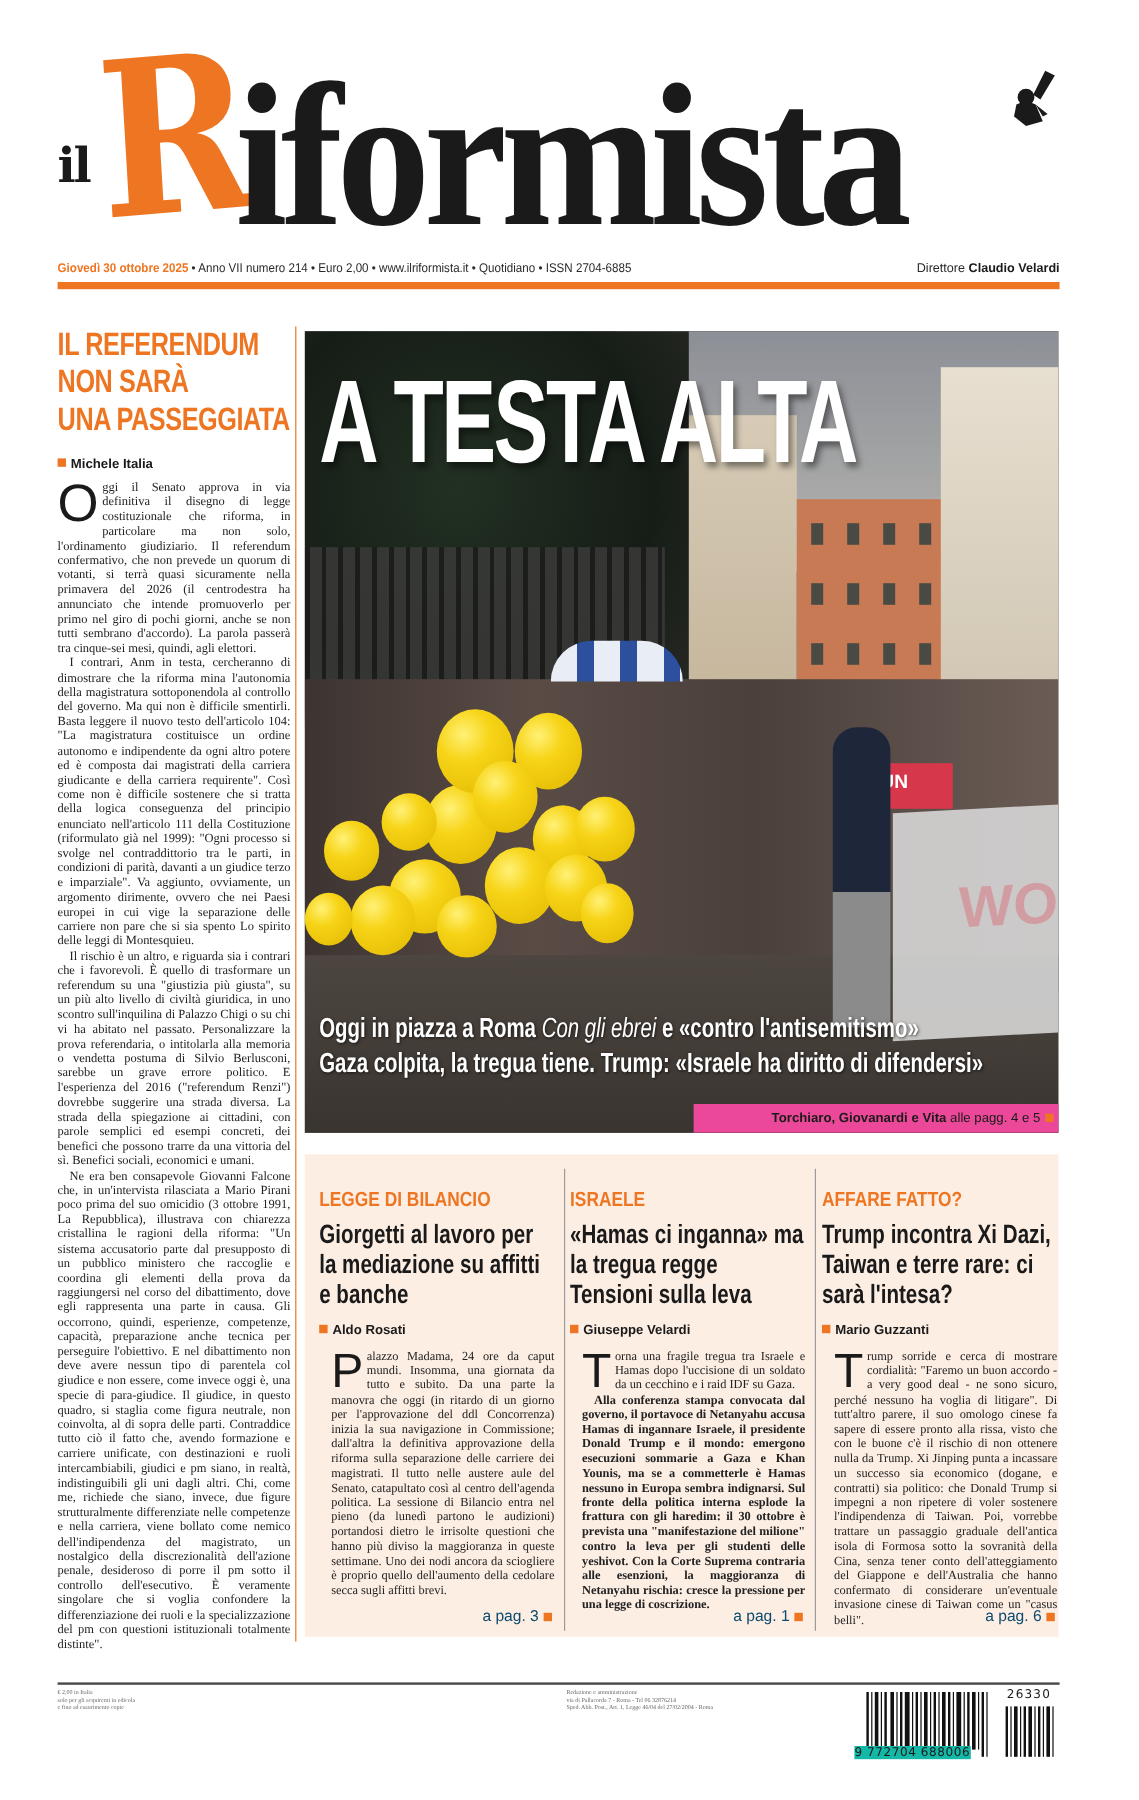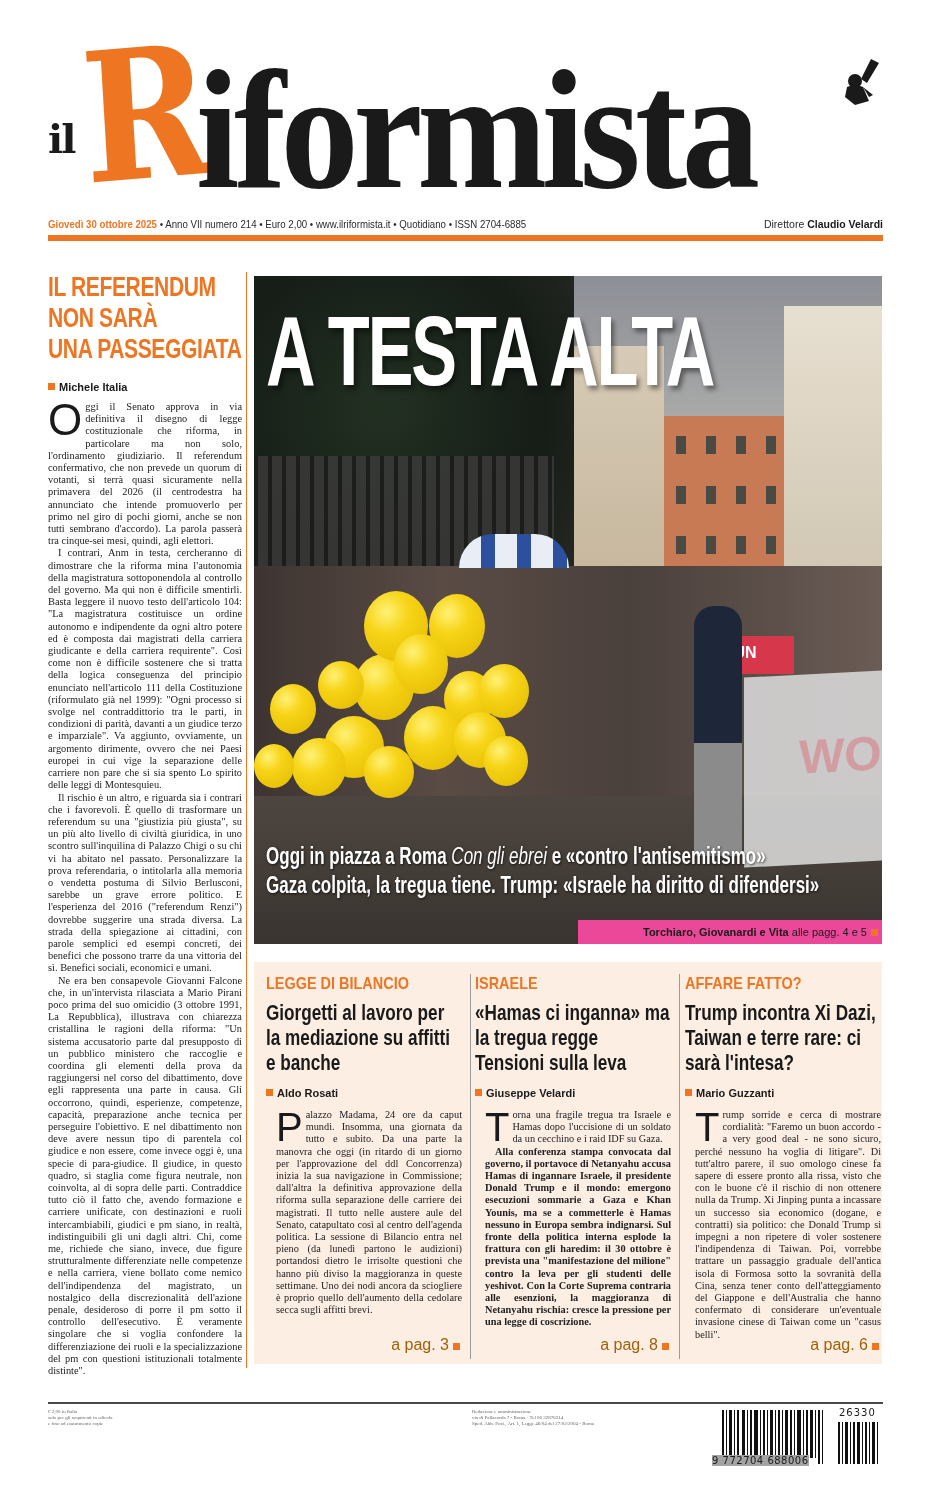--- a/index.html
+++ b/index.html
@@ -51,39 +51,39 @@
   .hero-title { position: absolute; left: 12px; top: 20px; font-family: "Liberation Sans", sans-serif; font-weight: bold; font-size: 98px; line-height: 110px; color: #ffffff; letter-spacing: -3px; transform: scaleX(0.70); transform-origin: left top; white-space: nowrap; text-shadow: 4px 4px 6px rgba(0,0,0,0.45); }
   .hero-sub { position: absolute; left: 12px; top: 566px; font-family: "Liberation Sans", sans-serif; font-weight: bold; font-size: 23px; line-height: 29px; color: #ffffff; transform: scaleX(0.74); transform-origin: left top; white-space: nowrap; text-shadow: 1px 1px 3px rgba(0,0,0,0.7); }
   .hero-sub em { font-style: italic; font-weight: normal; }
   .hero-credit { position: absolute; left: 324px; top: 644px; width: 314px; height: 24px; background: #ec4899; }
   .hero-credit span.txt { position: absolute; right: 14px; top: 6px; font-family: "Liberation Sans", sans-serif; font-size: 11px; color: #1a1a1a; white-space: nowrap; }
   .hero-credit b { font-weight: bold; }
   .sq-or { display: inline-block; width: 7px; height: 7px; background: #ee7623; margin-left: 4px; vertical-align: 0px; }
 
   
   .panel { position: absolute; left: 254px; top: 962px; width: 628px; height: 402px; background: #fdeee4; }
-  .pcol { position: absolute; top: 0; width: 198px; height: 402px; padding-top: 12px; }
+  .pcol { position: absolute; top: 0; width: 198px; height: 402px; padding-top: 28px; }
   .pcol.c1 { left: 12px; } .pcol.c2 { left: 221px; } .pcol.c3 { left: 431px; }
   .pdiv { position: absolute; top: 12px; width: 1px; height: 385px; background: #9b9b9b; }
   .pkicker { font-family: "Liberation Sans", sans-serif; font-weight: bold; color: #ee7623; font-size: 17px; line-height: 20px; transform: scaleX(0.85); transform-origin: left; white-space: nowrap; }
   .ptitle { margin-top: 6px; font-family: "Liberation Sans", sans-serif; font-weight: bold; color: #1a1a1a; font-size: 22px; line-height: 25px; transform: scaleX(0.78); transform-origin: left top; width: 250px; }
   .pbyline { font-family: "Liberation Sans", sans-serif; font-weight: bold; font-size: 11px; color: #1a1a1a; margin-top: 12px; margin-bottom: 10px; }
   .pbyline .sq { display: inline-block; width: 7px; height: 7px; background: #ee7623; margin-right: 4px; vertical-align: 1px; }
   .pbody { font-family: "Liberation Serif", serif; font-size: 10.3px; line-height: 12.2px; text-align: justify; color: #222; padding-left: 10px; width: 196px; }
   .pbody p { text-indent: 0; }
   .pbody p + p { text-indent: 10px; font-weight: bold; }
   .pbody .dropcap { font-size: 40px; line-height: 34px; }
-  .ppage { position: absolute; right: 4px; bottom: 10px; font-family: "Liberation Sans", sans-serif; font-size: 16px; color: #a16207; }
+  .ppage { position: absolute; right: 4px; bottom: 10px; font-family: "Liberation Sans", sans-serif; font-size: 13px; color: #0c4a6e; }
 
   
   .footer-rule { position: absolute; left: 48px; top: 1402px; width: 835px; height: 2px; background: #4a4a4a; }
   .foot-left { position: absolute; left: 48px; top: 1409px; font-family: "Liberation Serif", serif; font-size: 5px; line-height: 6px; color: #666; }
   .foot-mid { position: absolute; left: 472px; top: 1409px; font-family: "Liberation Serif", serif; font-size: 5px; line-height: 6px; color: #666; }
   .barcode { position: absolute; left: 712px; top: 1408px; width: 170px; height: 64px; }
-  .barcode .num { position: absolute; left: 0; top: 47px; font-family: "DejaVu Sans", sans-serif; font-size: 10px; color: #1a1a1a; letter-spacing: 0.5px; background: #a3a3a3; text-align: center; }
+  .barcode .num { position: absolute; left: 0; top: 47px; font-family: "DejaVu Sans", sans-serif; font-size: 10px; color: #1a1a1a; letter-spacing: 0.5px; background: #14b8a6; text-align: center; }
   .barcode .num2 { position: absolute; left: 127px; top: -1px; font-family: "DejaVu Sans", sans-serif; font-size: 10px; color: #1a1a1a; letter-spacing: 1px; }
 </style>
 </head>
 <body>
 
 <div class="masthead">
   <span class="mast-il">il</span>
   <span class="mast-R">R</span>
   <span class="mast-rest">iformista</span>
   <svg class="mast-figure" viewBox="0 0 40 52">
@@ -187,21 +187,21 @@
   </div>
   <div class="pdiv" style="left:216px"></div>
   <div class="pcol c2">
     <div class="pkicker">ISRAELE</div>
     <div class="ptitle">«Hamas ci inganna» ma la tregua regge Tensioni sulla leva</div>
     <div class="pbyline"><span class="sq"></span><span>Giuseppe Velardi</span></div>
     <div class="pbody">
       <p><span class="dropcap">T</span><span>orna una fragile tregua tra Israele e Hamas dopo l'uccisione di un soldato da un cecchino e i raid IDF su Gaza.</span></p>
       <p>Alla conferenza stampa convocata dal governo, il portavoce di Netanyahu accusa Hamas di ingannare Israele, il presidente Donald Trump e il mondo: emergono esecuzioni sommarie a Gaza e Khan Younis, ma se a commetterle è Hamas nessuno in Europa sembra indignarsi. Sul fronte della politica interna esplode la frattura con gli haredim: il 30 ottobre è prevista una "manifestazione del milione" contro la leva per gli studenti delle yeshivot. Con la Corte Suprema contraria alle esenzioni, la maggioranza di Netanyahu rischia: cresce la pressione per una legge di coscrizione.</p>
     </div>
-    <div class="ppage"><span>a pag. 8</span><span class="sq-or"></span></div>
+    <div class="ppage"><span>a pag. 1</span><span class="sq-or"></span></div>
   </div>
   <div class="pdiv" style="left:425px"></div>
   <div class="pcol c3">
     <div class="pkicker">AFFARE FATTO?</div>
     <div class="ptitle">Trump incontra Xi Dazi, Taiwan e terre rare: ci sarà l'intesa?</div>
     <div class="pbyline"><span class="sq"></span><span>Mario Guzzanti</span></div>
     <div class="pbody">
       <p><span class="dropcap">T</span><span>rump sorride e cerca di mostrare cordialità: "Faremo un buon accordo - a very good deal - ne sono sicuro, perché nessuno ha voglia di litigare". Di tutt'altro parere, il suo omologo cinese fa sapere di essere pronto alla rissa, visto che con le buone c'è il rischio di non ottenere nulla da Trump. Xi Jinping punta a incassare un successo sia economico (dogane, e contratti) sia politico: che Donald Trump si impegni a non ripetere di voler sostenere l'indipendenza di Taiwan. Poi, vorrebbe trattare un passaggio graduale dell'antica isola di Formosa sotto la sovranità della Cina, senza tener conto dell'atteggiamento del Giappone e dell'Australia che hanno confermato di considerare un'eventuale invasione cinese di Taiwan come un "casus belli".</span></p>
     </div>
     <div class="ppage"><span>a pag. 6</span><span class="sq-or"></span></div>

